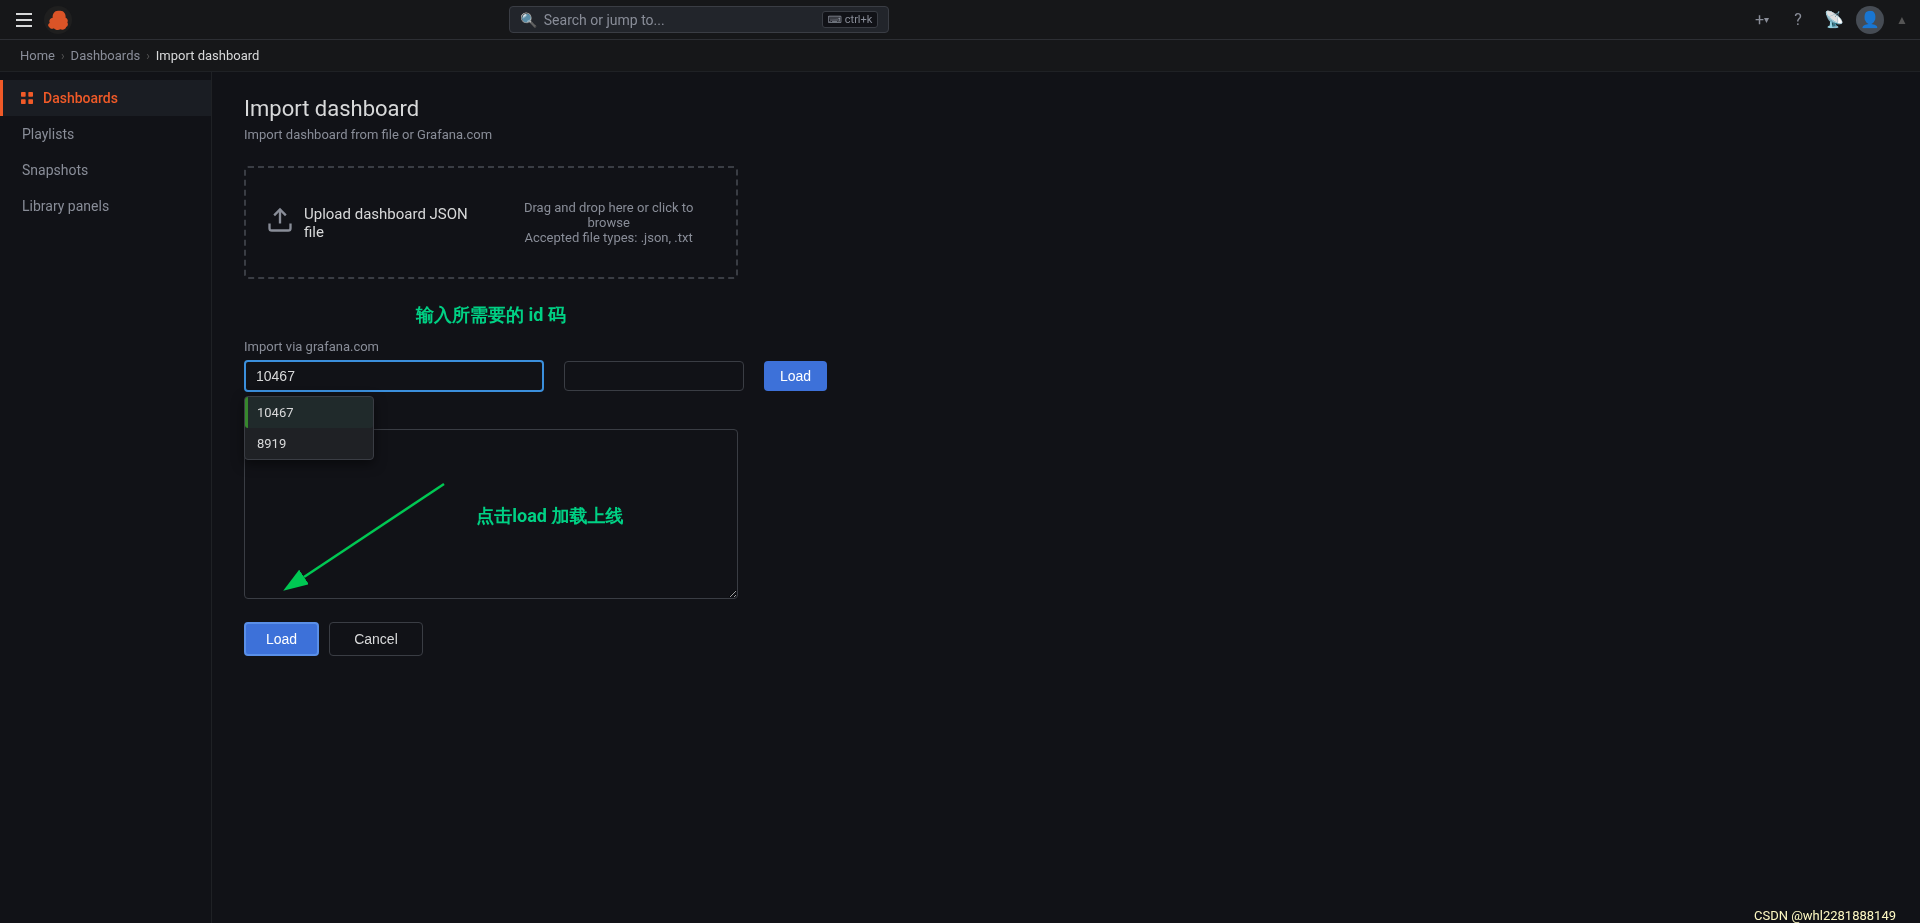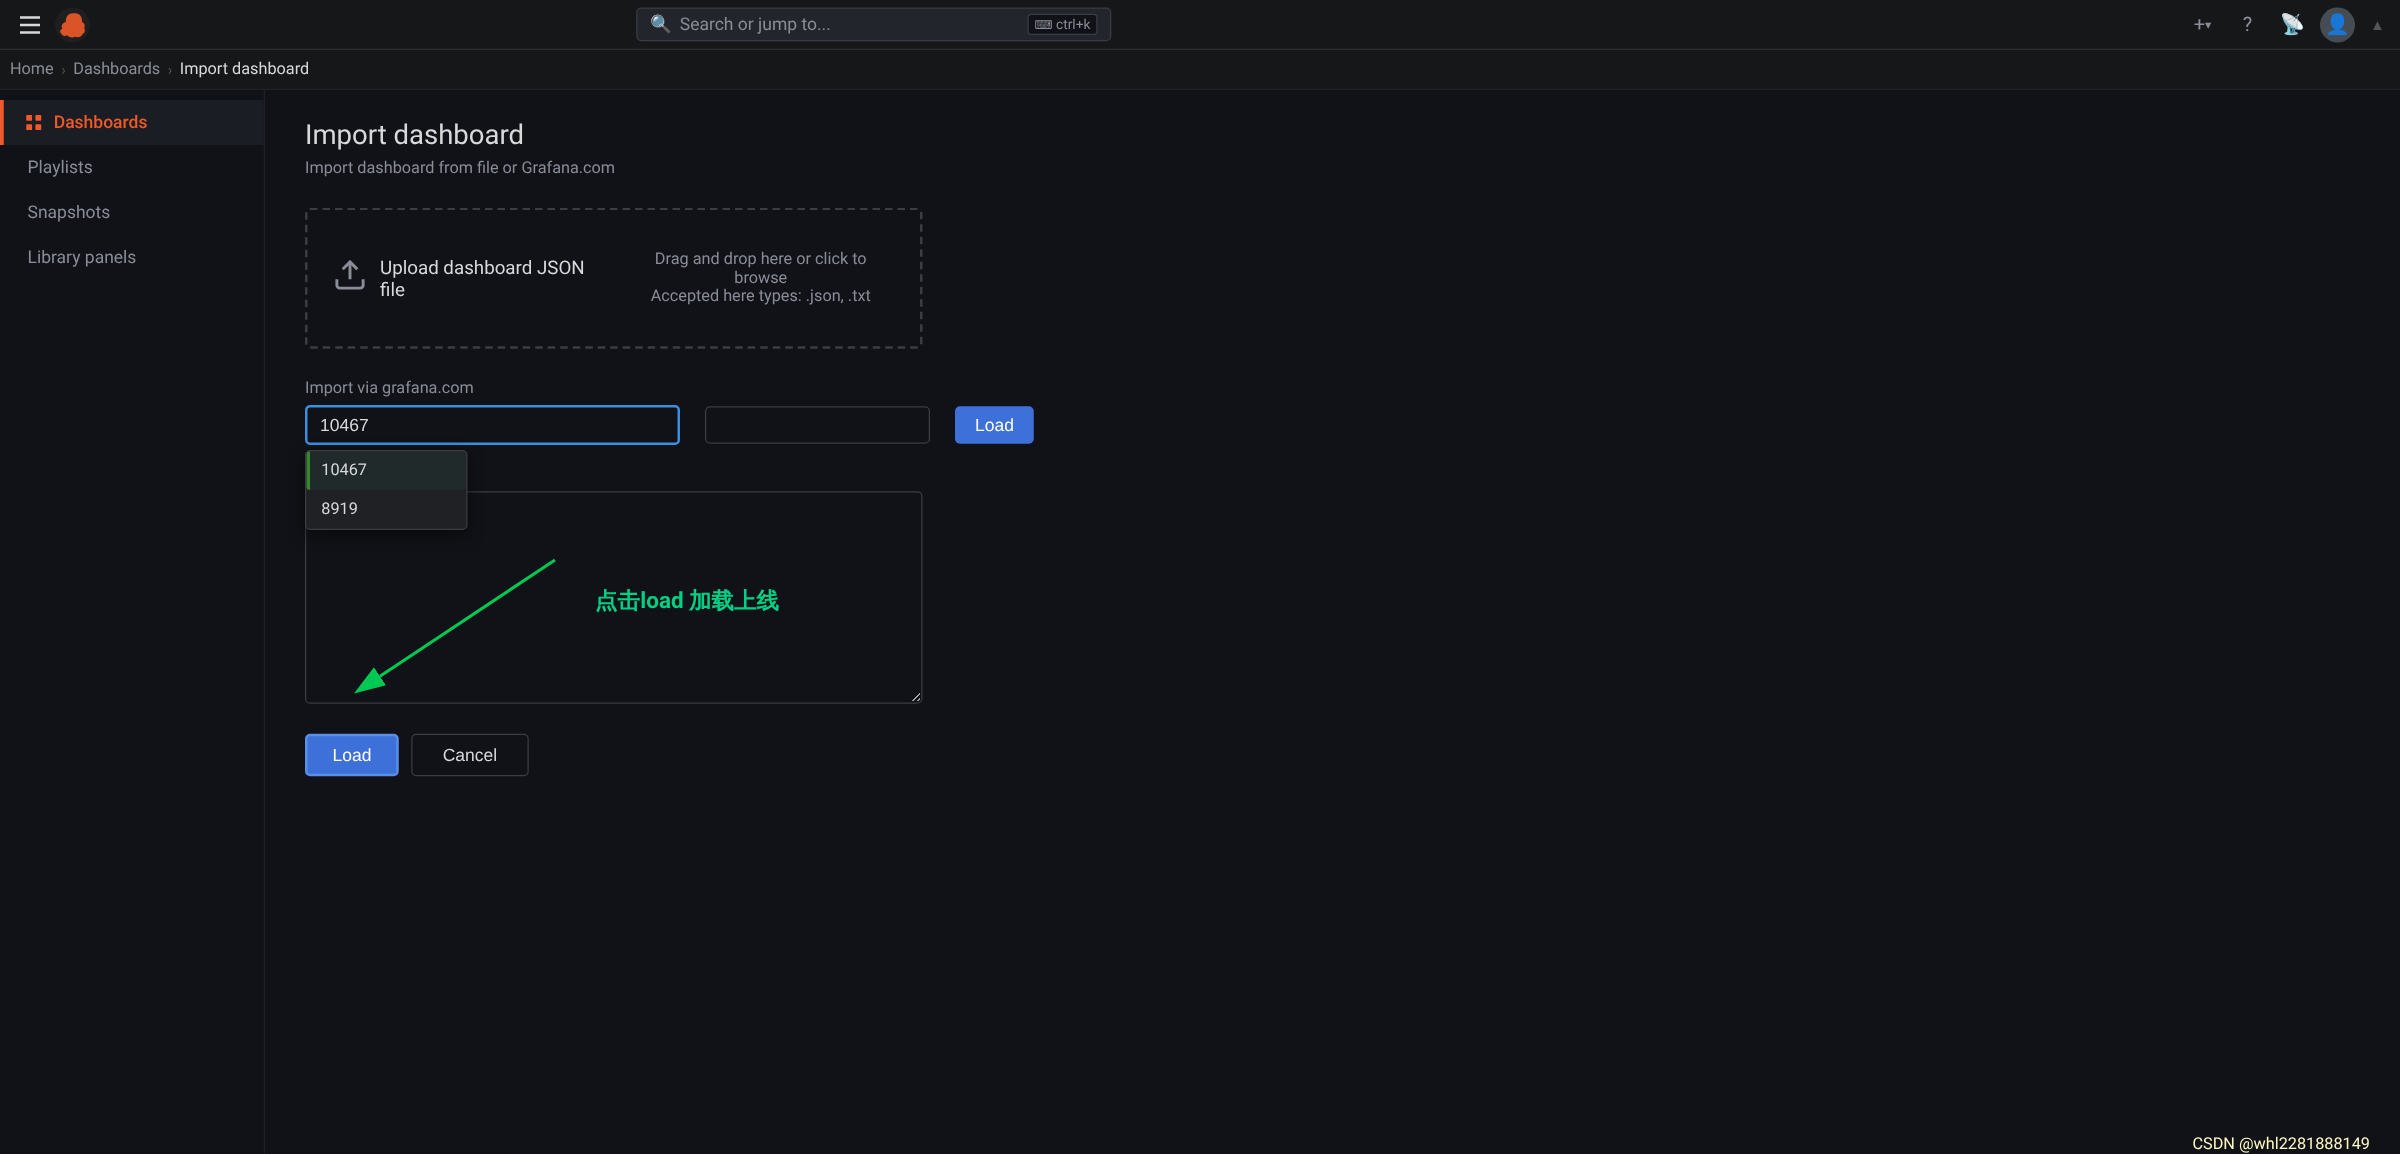--- a/index.html
+++ b/index.html
@@ -93,21 +93,21 @@
       font-size: 12px;
       overflow: hidden;
     }
 
     
     .breadcrumb-bar {
       display: flex;
       align-items: center;
       height: 32px;
       background: #161719;
-      padding: 0 8px;
+      padding: 0 20px;
       gap: 6px;
       font-size: 13px;
       color: #898d98;
       border-bottom: 1px solid #1f2125;
     }
     .breadcrumb-bar a { color: #898d98; text-decoration: none; cursor: pointer; }
     .breadcrumb-current { color: #d8d9da; }
     .breadcrumb-bar .chevron-right { font-size: 12px; color: #555; }
 
     
@@ -417,24 +417,25 @@
       <div class="upload-icon">
         <svg width="28" height="28" viewBox="0 0 24 24" fill="none" stroke="#898d98" stroke-width="2">
           <path d="M21 15v4a2 2 0 01-2 2H5a2 2 0 01-2-2v-4"></path>
           <polyline points="17 8 12 3 7 8"></polyline>
           <line x1="12" y1="3" x2="12" y2="15"></line>
         </svg>
       </div>
       <div class="upload-title">Upload dashboard JSON file</div>
       <div class="upload-hint">
         <div>Drag and drop here or click to browse</div>
-        <div>Accepted here types: .json, .txt</div>
+        <div>Accepted file types: .json, .txt</div>
       </div>
     </div>
 
+    <div class="annotation-chinese">输入所需要的 id 码</div>
 
     <div class="import-section">
       <div class="import-label">Import via grafana.com</div>
       <div class="import-row">
         <div class="dropdown-container">
           <input type="text" class="import-input" value="10467" style="">
           
           <div class="autocomplete-dropdown">
             <div class="autocomplete-item active">
               <span>10467</span>

